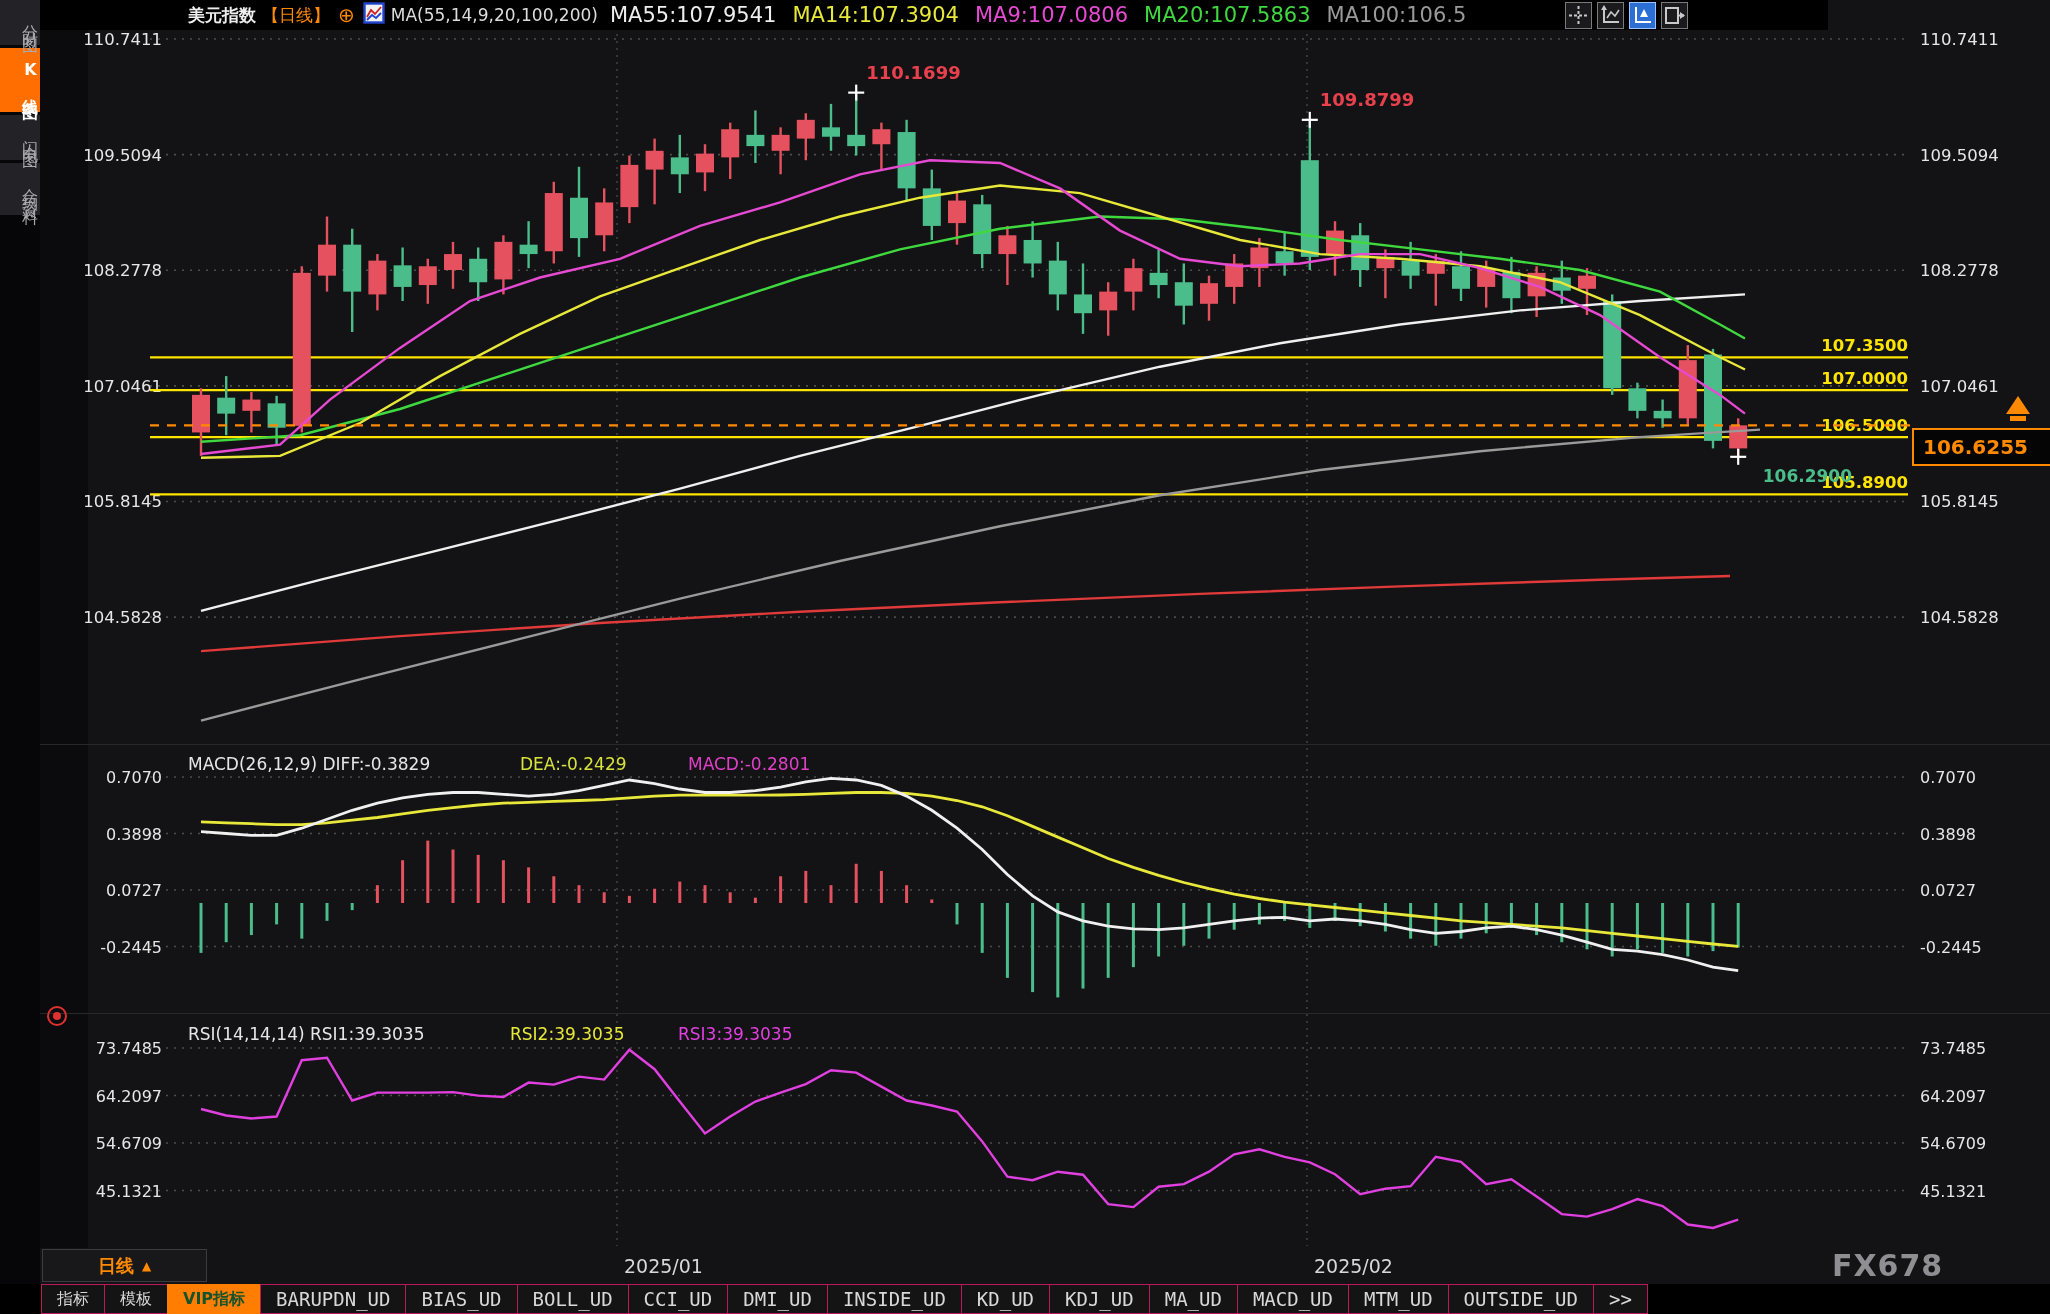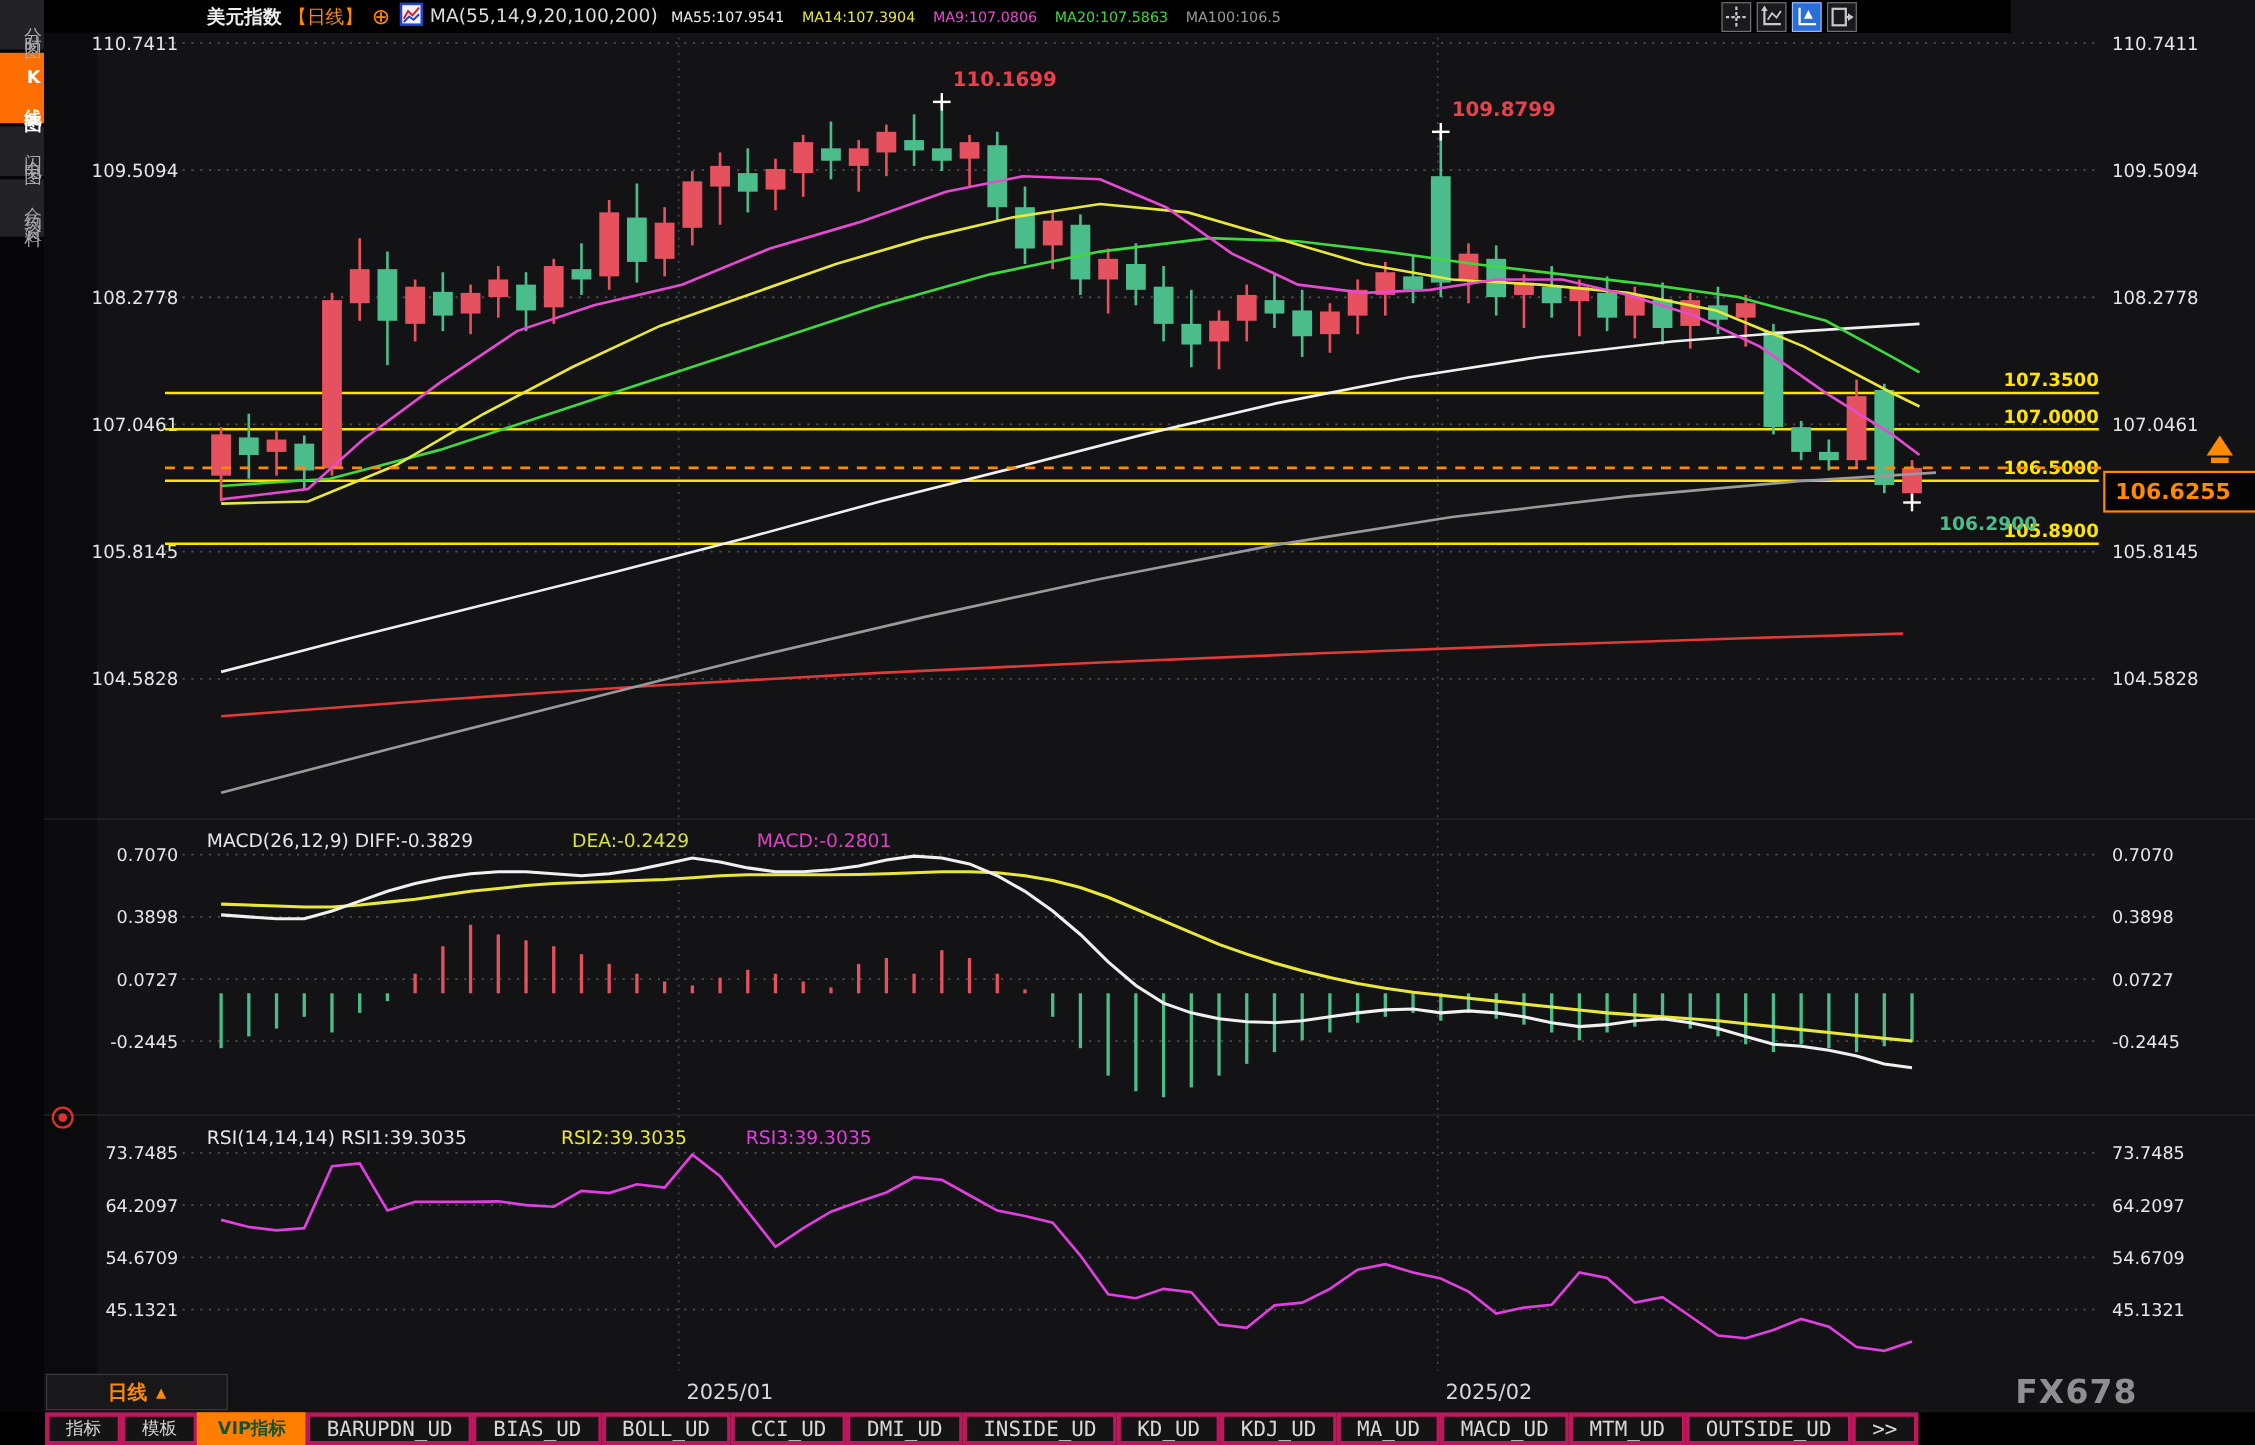--- a/index.html
+++ b/index.html
@@ -13,21 +13,21 @@
   .side-item.active{background:#ff6e00;color:#ffffff;font-weight:bold;}
   
   #header{position:absolute;left:40px;top:0;width:1788px;height:30px;background:#000000;
      display:flex;align-items:center;z-index:4;color:#e8e8e8;font-size:17px;white-space:nowrap;}
   #header .pad{width:148px;flex:0 0 auto;}
   #title{font-weight:bold;color:#eeeeee;}
   #period-tag{color:#ff8a00;margin-left:6px;text-align:center;}
   #plus-icon{color:#ff8a00;font-size:20px;margin:0 8px;}
   #chart-mini-icon{margin-right:6px;}
   #ma-group{color:#dcdcdc;margin-right:12px;}
-  .ma-val{margin-right:16px;font-size:13px;}
+  .ma-val{margin-right:16px;font-size:21px;}
   #toolbar{position:absolute;right:140px;top:2px;display:flex;gap:5px;}
   .tool-btn{width:27px;height:27px;border:1px solid #7a7a7a;background:#1a1a1c;display:flex;
      align-items:center;justify-content:center;cursor:pointer;box-sizing:border-box;}
   .tool-btn.active{background:#2b6fd4;border-color:#9cc1ff;}
   
   #chart-wrap{position:absolute;left:0;top:0;width:2050px;height:1248px;z-index:1;}
   #gutter-left{position:absolute;left:40px;top:30px;width:48px;height:1218px;background:#0b0b0d;z-index:0;}
   svg text{font-family:"DejaVu Sans",sans-serif;}
   
   #price-box{position:absolute;left:1912px;top:428px;width:131px;height:34px;border:2px solid #ff8a00;
@@ -44,21 +44,21 @@
   #period-box{position:absolute;left:2px;top:1px;width:165px;height:33px;border:1px solid #3c3c40;
      background:#18181a;color:#ff8a00;font-size:18px;font-weight:bold;display:flex;
      align-items:center;justify-content:center;gap:8px;cursor:pointer;box-sizing:border-box;}
   #period-box .tri{font-size:12px;}
   .date-label{position:absolute;top:7px;color:#d8d8d8;font-size:19px;}
   #watermark{position:absolute;left:1792px;top:0px;color:#8f8f93;font-size:30px;font-weight:bold;letter-spacing:1px;}
   
   #tabbar{position:absolute;left:0px;top:1284px;width:2050px;height:30px;background:#000;
      display:flex;align-items:stretch;z-index:5;}
   #tabbar .spacer{width:42px;flex:0 0 auto;}
-  .tab{border:4px solid #be185d;margin-left:-1px;background:#141414;color:#d8d8d8;font-size:16px;
+  .tab{border:1px solid #be185d;margin-left:-1px;background:#141414;color:#d8d8d8;font-size:16px;
      display:flex;align-items:center;justify-content:center;padding:0 15px;cursor:pointer;
      box-sizing:border-box;white-space:nowrap;}
   .tab.mono{font-family:"DejaVu Sans Mono",monospace;font-size:19px;}
   .tab.active{background:#ff7d00;color:#14532d;border-color:#ff7d00;font-weight:bold;}
 </style>
 </head>
 <body>
 
 <div id="app">
 

